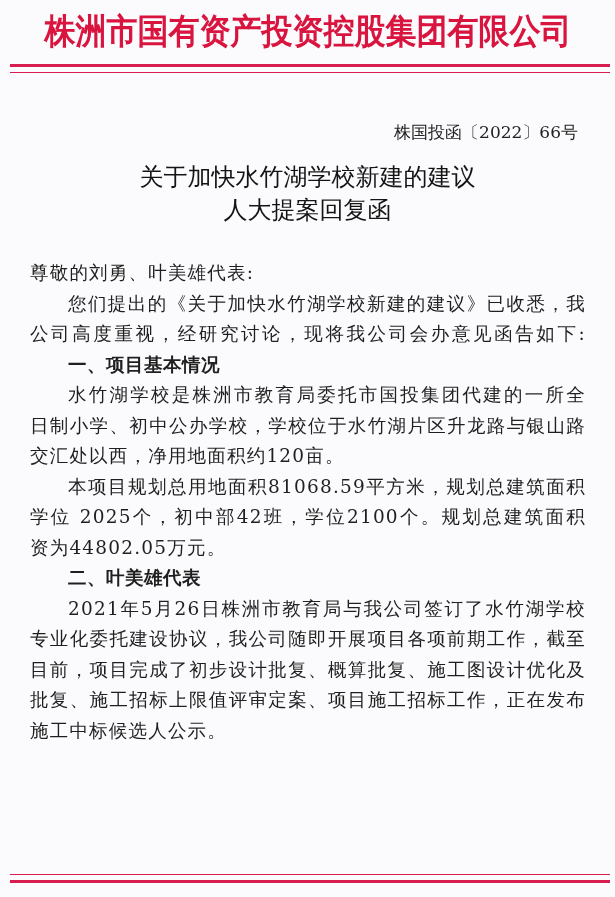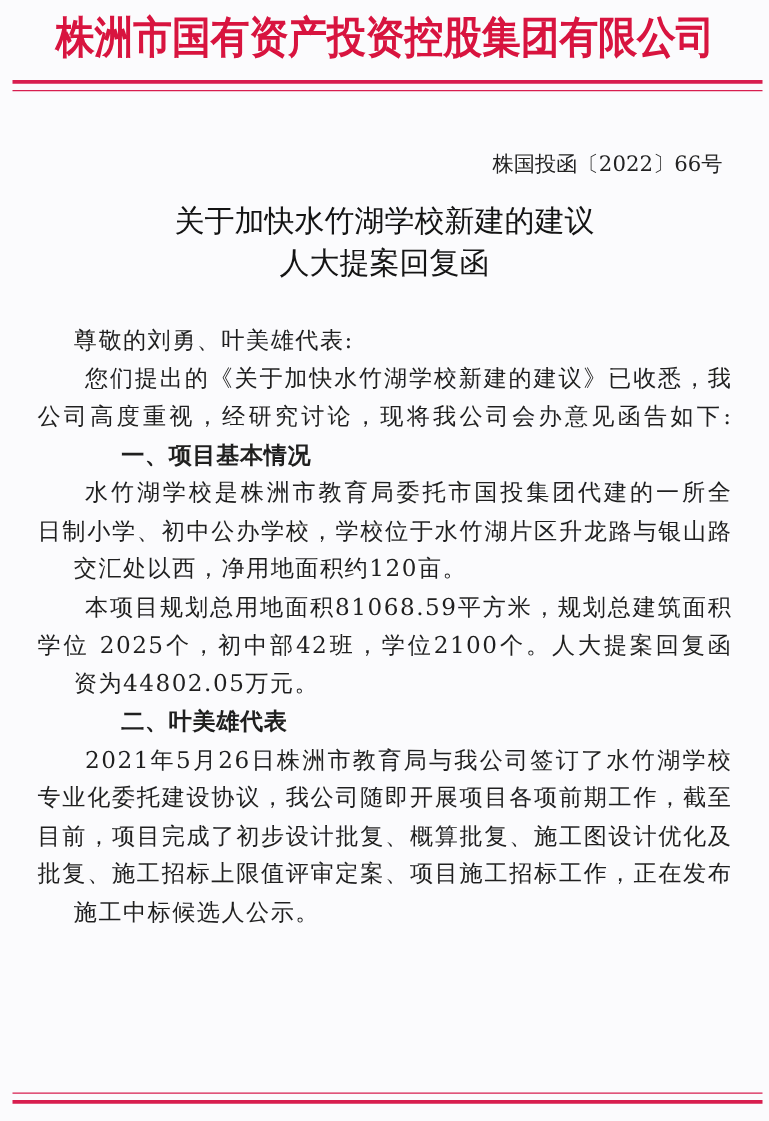--- a/index.html
+++ b/index.html
@@ -69,21 +69,21 @@
       letter-spacing: 1.2px;
       color: #1f1f1f;
       text-align: justify;
       text-justify: inter-character;
     }
     .line {
       display: block;
       white-space: nowrap;
       text-align-last: justify;
     }
-    .line.last { text-align-last: left; margin-left: 29px; }
+    .line.last { text-align-last: left; }
     .indent { padding-left: 38px; }
     .section-heading {
       font-family: "DejaVu Sans", sans-serif;
       font-weight: bold;
       letter-spacing: 0.5px;
     }
   </style>
 </head>
 <body>
 
@@ -107,21 +107,21 @@
 
   <div>
     <span class="line last indent section-heading">一、项目基本情况</span>
     <div>
       <span class="line indent">水竹湖学校是株洲市教育局委托市国投集团代建的一所全</span>
       <span class="line">日制小学、初中公办学校，学校位于水竹湖片区升龙路与银山路</span>
       <span class="line last">交汇处以西，净用地面积约120亩。</span>
     </div>
     <div>
       <span class="line indent">本项目规划总用地面积81068.59平方米，规划总建筑面积</span>
-      <span class="line">学位 2025个，初中部42班，学位2100个。人大提案回复函</span>
+      <span class="line">学位 2025个，初中部42班，学位2100个。规划总建筑面积</span>
       <span class="line last">资为44802.05万元。</span>
     </div>
   </div>
 
   <div>
     <span class="line last indent section-heading">二、叶美雄代表</span>
     <div>
       <span class="line indent">2021年5月26日株洲市教育局与我公司签订了水竹湖学校</span>
       <span class="line">专业化委托建设协议，我公司随即开展项目各项前期工作，截至</span>
       <span class="line">目前，项目完成了初步设计批复、概算批复、施工图设计优化及</span>

